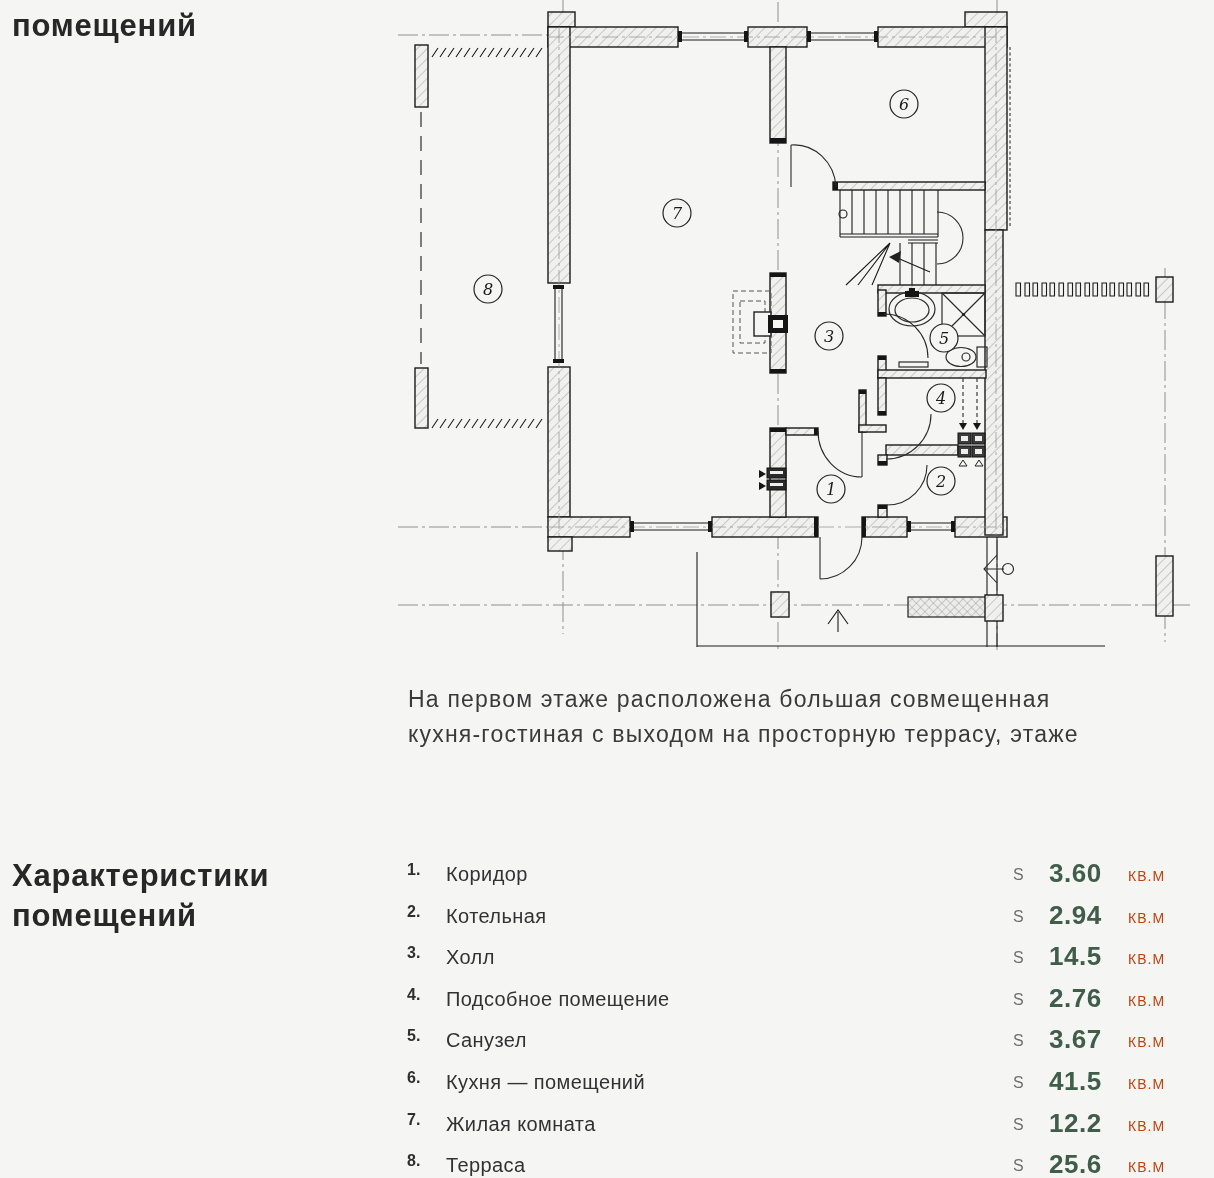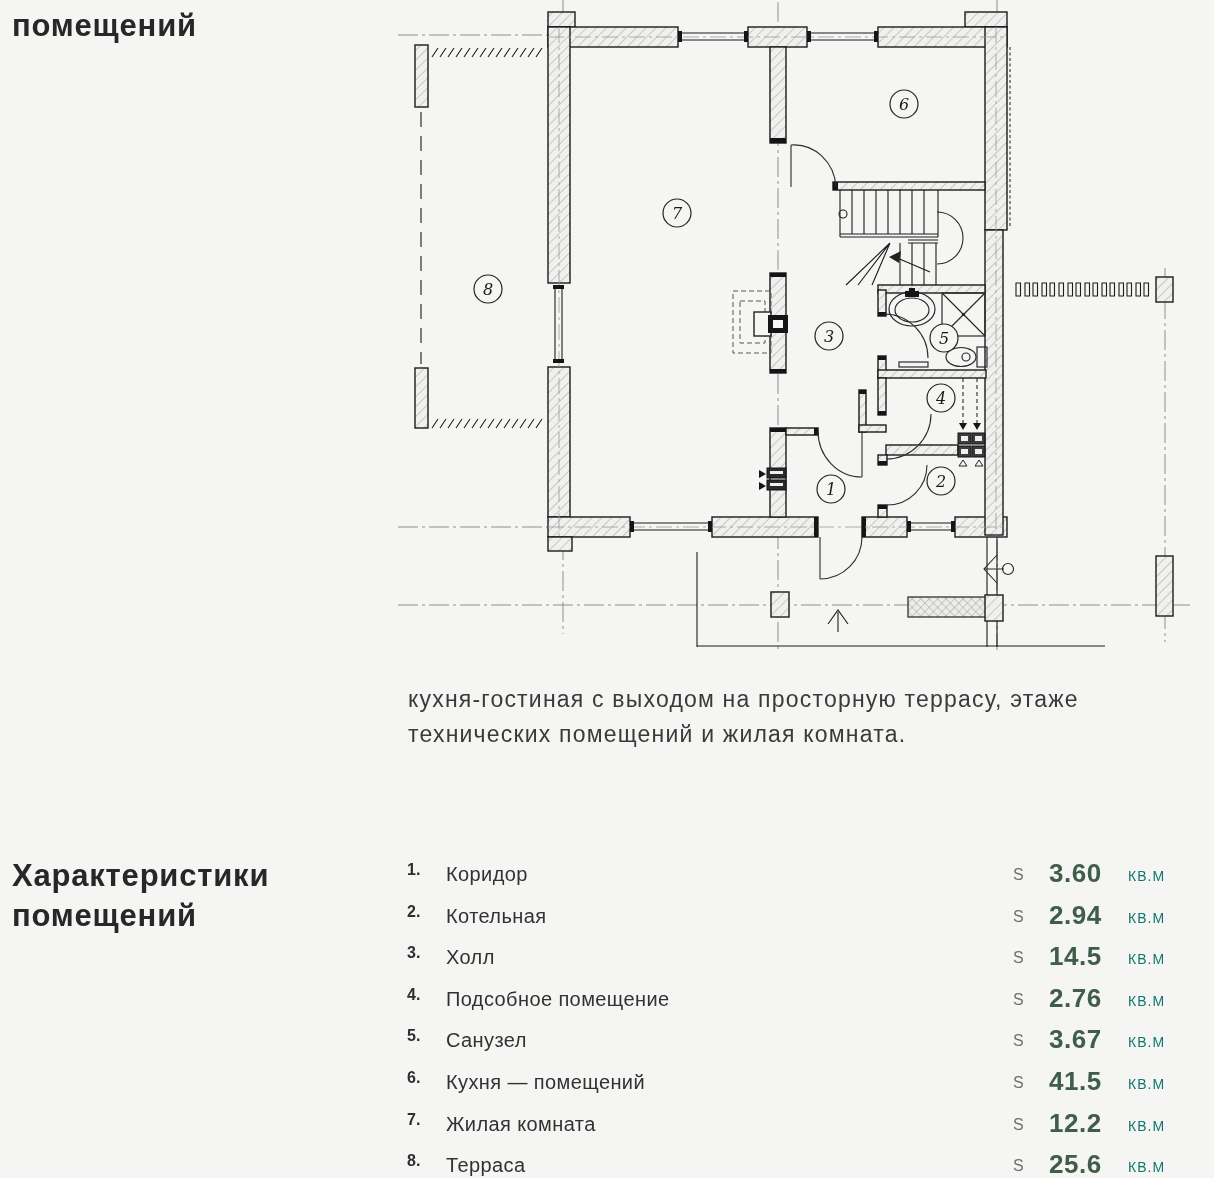--- a/index.html
+++ b/index.html
@@ -19,21 +19,21 @@
     position:absolute;left:408px;top:682px;width:780px;
     font-size:23px;line-height:34.5px;letter-spacing:1.2px;color:#3a3a3a;
   }
   #description div{white-space:nowrap;}
   #char-rows{position:absolute;left:402px;top:855px;width:772px;height:323px;}
   .row{position:absolute;left:0;width:100%;height:42px;}
   .row .rnumb{position:absolute;left:5px;top:6px;font-size:16px;font-weight:700;color:#2e2e2e;}
   .row .rlabel{position:absolute;left:44px;top:8px;font-size:20px;letter-spacing:0.4px;color:#323232;}
   .row .rs{position:absolute;left:611px;top:11px;font-size:16px;color:#6e6e6e;}
   .row .rval{position:absolute;left:647px;top:3px;font-size:26px;font-weight:700;letter-spacing:0.5px;color:#3f5d49;text-align:center;}
-  .row .runit{position:absolute;left:726px;top:13px;font-size:14px;letter-spacing:1px;color:#0f766e;}
+  .row .runit{position:absolute;left:726px;top:13px;font-size:14px;letter-spacing:1px;color:#c2410c;}
   #plan-svg{position:absolute;left:395px;top:0;}
   
   .wall{fill:url(#hat);stroke:#1c1c1c;stroke-width:1.4;}
   .cap{fill:#151515;stroke:none;}
   .axis{stroke:#8f8f8f;stroke-width:1;stroke-dasharray:20 4 3 4;fill:none;}
   .cline{stroke:#9a9a9a;stroke-width:0.8;stroke-dasharray:16 4 3 4;fill:none;}
   .thin{stroke:#1c1c1c;stroke-width:1.1;fill:none;}
   .arc{stroke:#2b2b2b;stroke-width:1.1;fill:none;}
   .fx{stroke:#2b2b2b;stroke-width:1.2;fill:none;}
   .dashb{stroke:#3d3d3d;stroke-width:1.3;stroke-dasharray:15 9;fill:none;}
@@ -253,22 +253,22 @@
     <circle class="rcirc" cx="904" cy="104" r="14"></circle>
     <text class="rnum" x="904" y="109.5">6</text>
     <circle class="rcirc" cx="677" cy="213" r="14"></circle>
     <text class="rnum" x="677" y="218.5">7</text>
     <circle class="rcirc" cx="488" cy="289" r="14"></circle>
     <text class="rnum" x="488" y="294.5">8</text>
   </g>
 </svg>
 
 <div id="description">
+  <div>На первом этаже расположена большая совмещенная</div>
   <div>кухня-гостиная с выходом на просторную террасу, этаже</div>
-  <div>технических помещений и жилая комната.</div>
 </div>
 
 <div class="heading" id="char-heading">
   <div>Характеристики</div>
   <div>помещений</div>
 </div>
 
 <div id="char-rows">
   <div class="row" style="top:0px">
     <span class="rnumb">1.</span>

